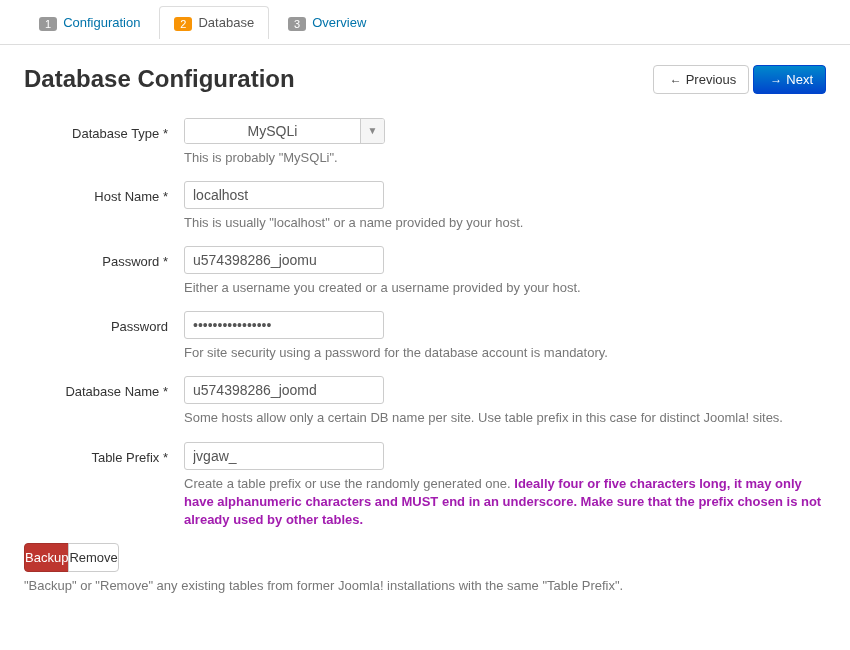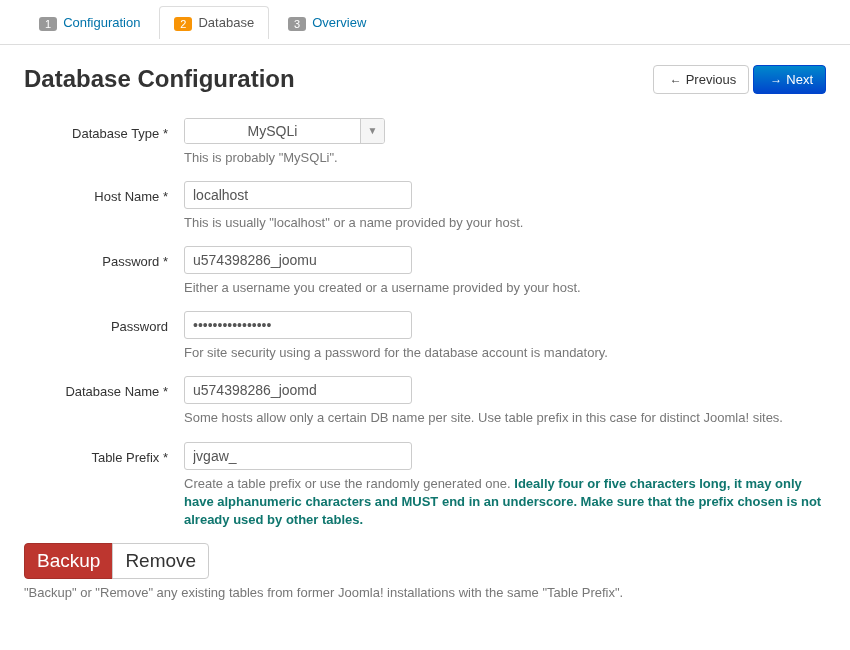--- a/index.html
+++ b/index.html
@@ -96,21 +96,21 @@
       padding-right: 16px;
       padding-top: 8px;
       font-size: 13px;
       color: #333;
     }
     .form-field {
       flex: 1;
       max-width: 640px;
     }
     .form-input, .form-select {
-      width: 228px;
+      width: 200px;
       padding: 5px 8px;
       border: 1px solid #ccc;
       border-radius: 3px;
       font-size: 14px;
       color: #555;
       background: #fff;
     }
     .select-wrap {
       display: inline-flex;
       border: 1px solid #ccc;
@@ -134,28 +134,28 @@
       justify-content:center;
       color:#888;
       font-size:10px;
     }
     .help-text {
       font-size: 13px;
       color: #777;
       margin-top: 5px;
       line-height: 1.4;
     }
-    .help-text strong { color: #0f766e; }
+    .help-text strong { color: #a21caf; }
     .radio-group {
       display: inline-flex;
     }
     .radio-btn {
-      padding: 6px 12px;
-      border: 1px solid #ccc;
-      font-size: 19px;
+      padding: 6px 0;
+      border: 1px solid #ccc;
+      font-size: 13px;
       cursor: pointer;
       background: #fff;
       color: #333;
     }
     .radio-btn:first-child { border-radius: 4px 0 0 4px; }
     .radio-btn:last-child { border-radius: 0 4px 4px 0; margin-left: -1px; }
     .radio-btn.active {
       background: #bd362f;
       border-color: #a5302a;
       color: #fff;

